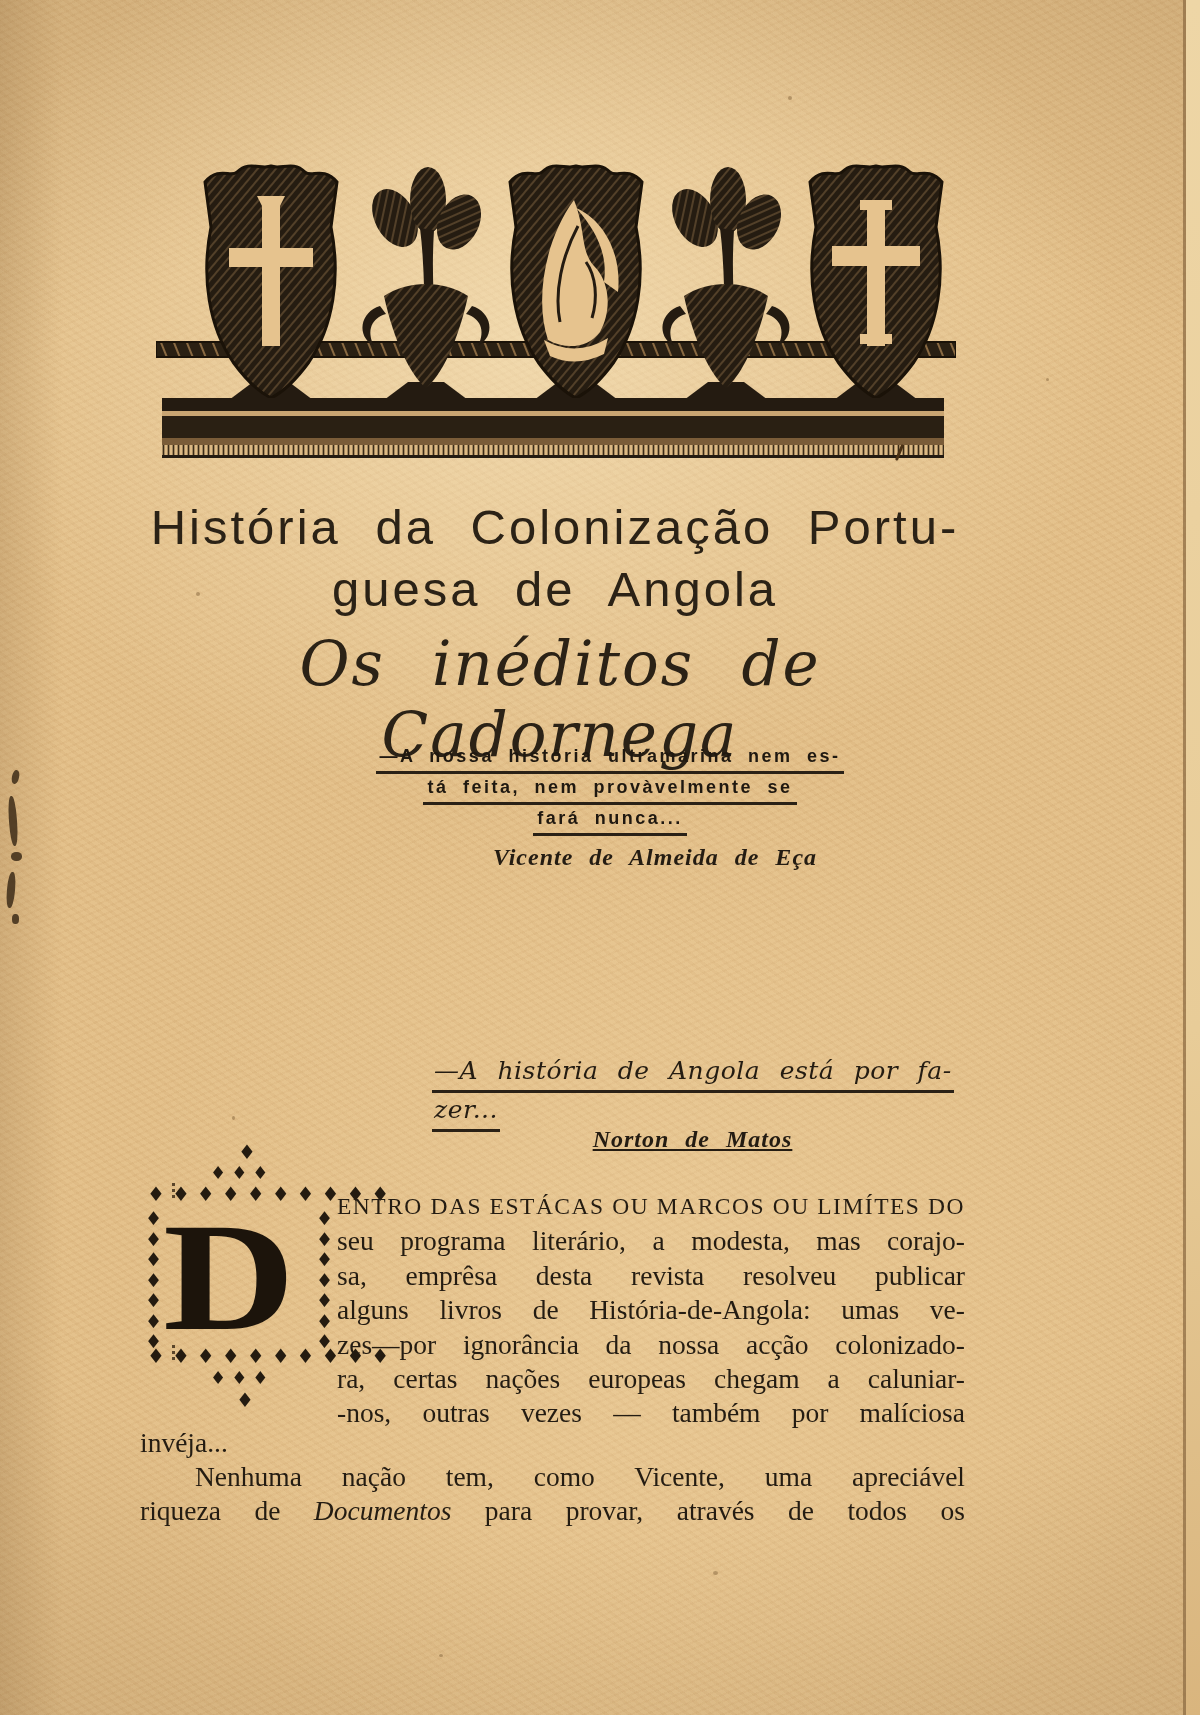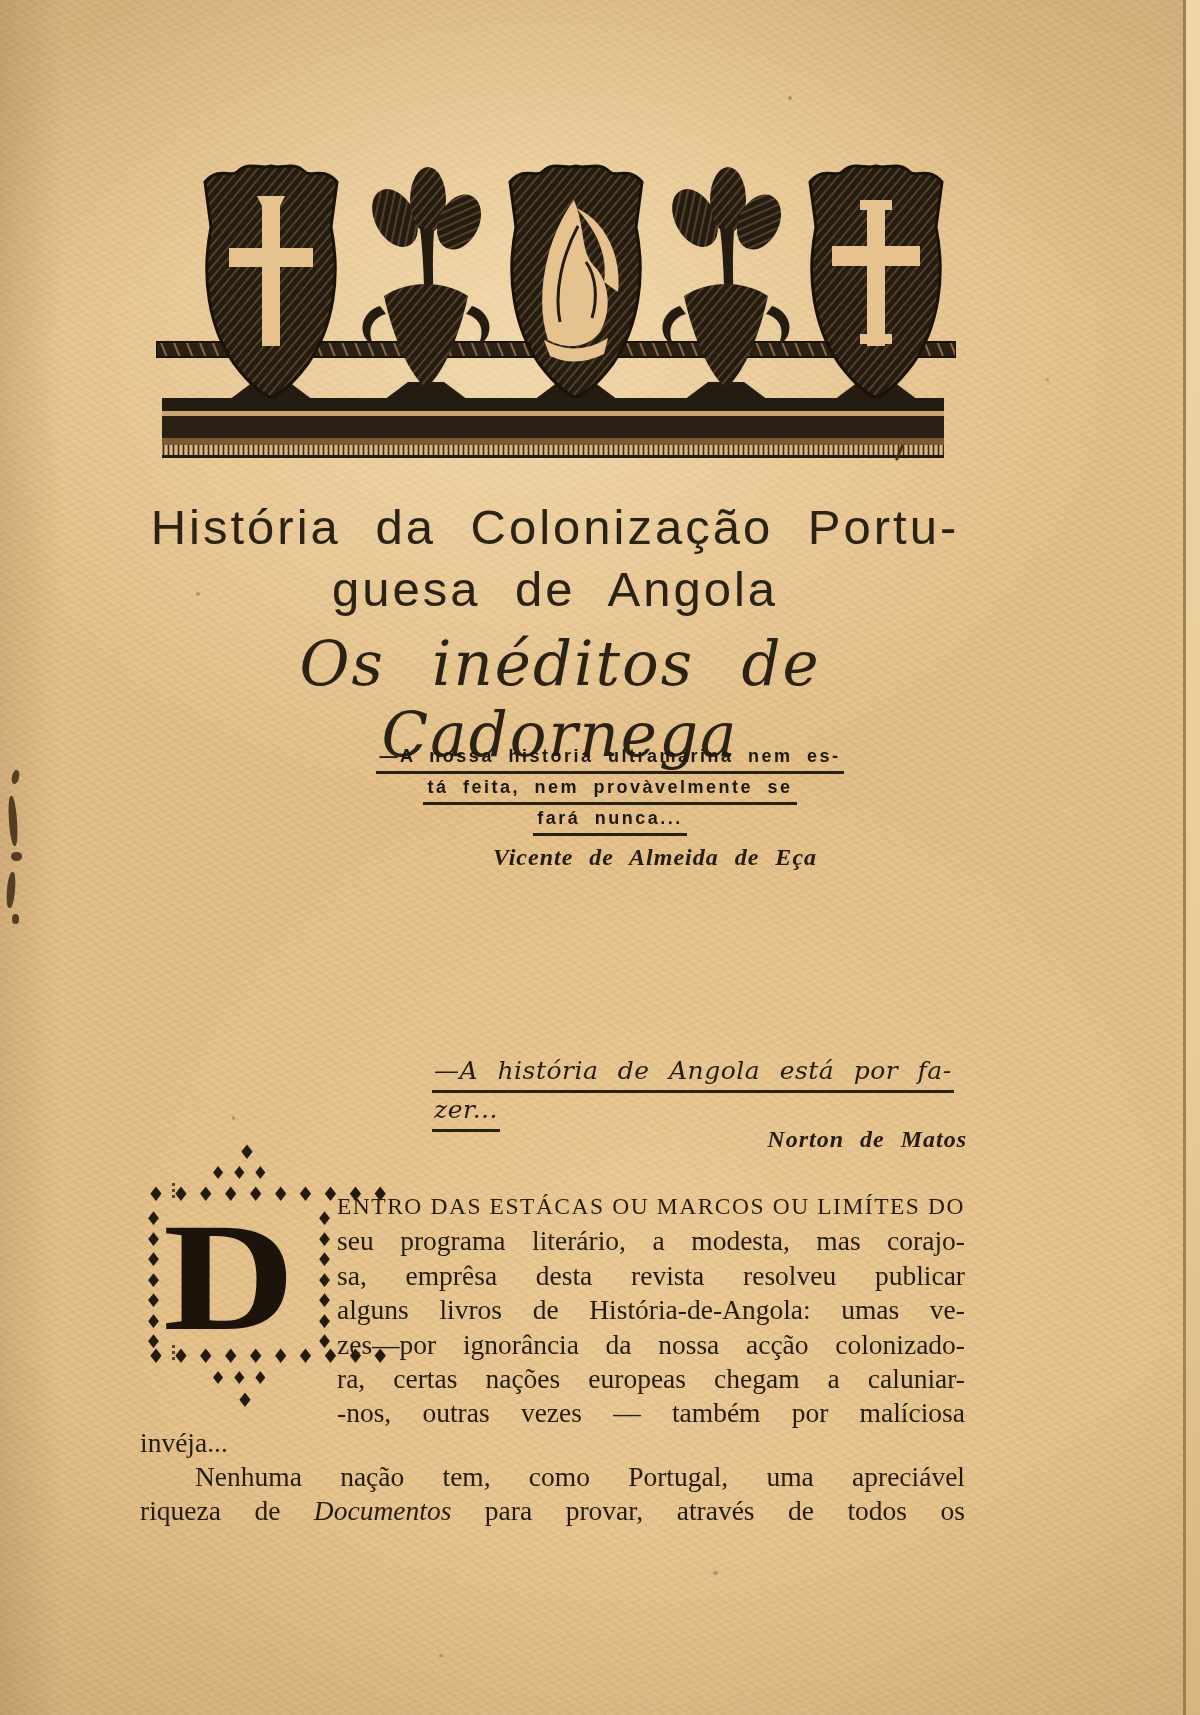--- a/index.html
+++ b/index.html
@@ -39,21 +39,21 @@
        font-size:24px;letter-spacing:1px;word-spacing:9px;color:#241c12;}
   .att1{left:330px;top:844px;width:650px;text-align:center;}
   .ep-it .ql{
     display:inline-block;font-family:"DejaVu Serif", serif;font-style:italic;
     font-size:25px;letter-spacing:0.5px;word-spacing:11px;color:#241c12;
     border-bottom:3px solid #2a2116;padding:0 2px 5px 2px;margin-bottom:2px;
   }
   .ep2{left:115px;top:898px;width:660px;text-align:left;}
   .att2{left:270px;top:1004px;width:560px;text-align:center;}
   .ep3{left:432px;top:1056px;width:530px;text-align:left;}
-  .att3{left:442px;top:1126px;width:525px;text-align:right;}
+  .att3{left:430px;top:1126px;width:525px;text-align:center;text-decoration:underline;}
   
   .dropcap{
     left:163px;top:1200px;font-family:"Liberation Serif", serif;font-weight:bold;
     font-size:155px;line-height:1;color:#1c140b;transform:scaleX(1.18);transform-origin:left top;
   }
   .dia-row{font-family:"DejaVu Sans", sans-serif;color:#241b10;font-size:20px;letter-spacing:7px;line-height:20px;white-space:nowrap;}
   .dia-col{font-family:"DejaVu Sans", sans-serif;color:#241b10;font-size:19px;width:16px;
            line-height:20.5px;word-break:break-all;text-align:center;}
   .dia-sm{font-size:18px;letter-spacing:5px;}
   .dot-artifact{width:0;height:15px;border-left:3px dotted #5a452a;}
@@ -196,21 +196,21 @@
 
   <div class="bl bl-caps" style="top:1190px;">ENTRO DAS ESTÁCAS OU MARCOS OU LIMÍTES DO</div>
   <div class="bl" style="top:1224px;">seu programa literário, a modesta, mas corajo-</div>
   <div class="bl" style="top:1259px;">sa, emprêsa desta revista resolveu publicar</div>
   <div class="bl" style="top:1293px;">alguns livros de História-de-Angola: umas ve-</div>
   <div class="bl" style="top:1328px;">zes—por ignorância da nossa acção colonizado-</div>
   <div class="bl" style="top:1362px;">ra, certas nações europeas chegam a caluniar-</div>
   <div class="bl" style="top:1396px;">-nos, outras vezes — também por malíciosa</div>
   <div class="bl bl-full bl-noj" style="top:1426px;">invéja...</div>
 
-  <div class="bl bl-full indent" style="top:1460px;">Nenhuma nação tem, como Portugal, uma apreciável</div>
+  <div class="bl bl-full indent" style="top:1460px;">Nenhuma nação tem, como Vicente, uma apreciável</div>
   <div class="bl bl-full" style="top:1494px;"><span>riqueza de </span><span class="it">Documentos</span><span> para provar, através de todos os</span></div>
 
   <div class="abs left-shade"></div>
   <div class="abs edge-strip"></div>
   <div class="abs edge-line"></div>
 
   <div class="abs mark" style="left:12px;top:770px;width:7px;height:14px;transform:rotate(12deg);"></div>
   <div class="abs mark" style="left:9px;top:796px;width:8px;height:50px;transform:rotate(-4deg);"></div>
   <div class="abs mark" style="left:11px;top:852px;width:11px;height:9px;"></div>
   <div class="abs mark" style="left:7px;top:872px;width:8px;height:36px;transform:rotate(5deg);"></div>

